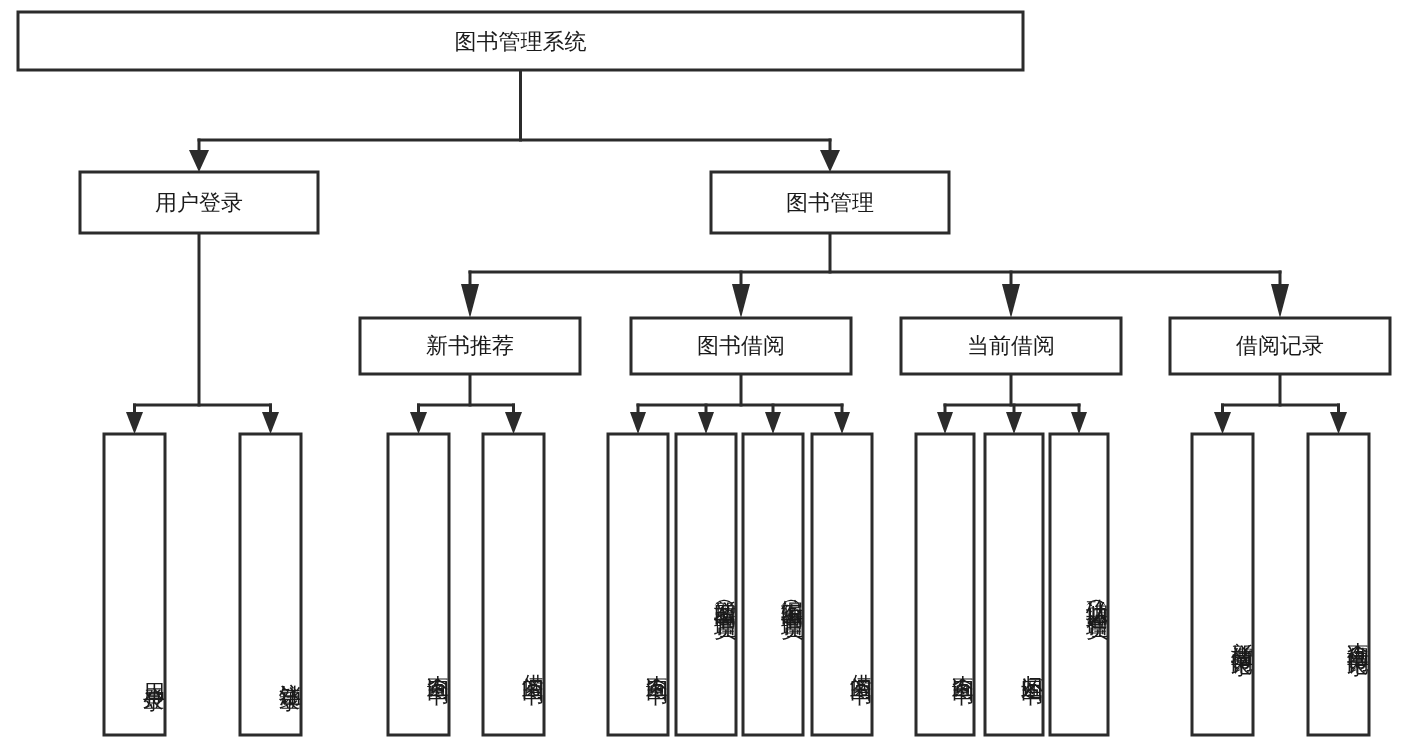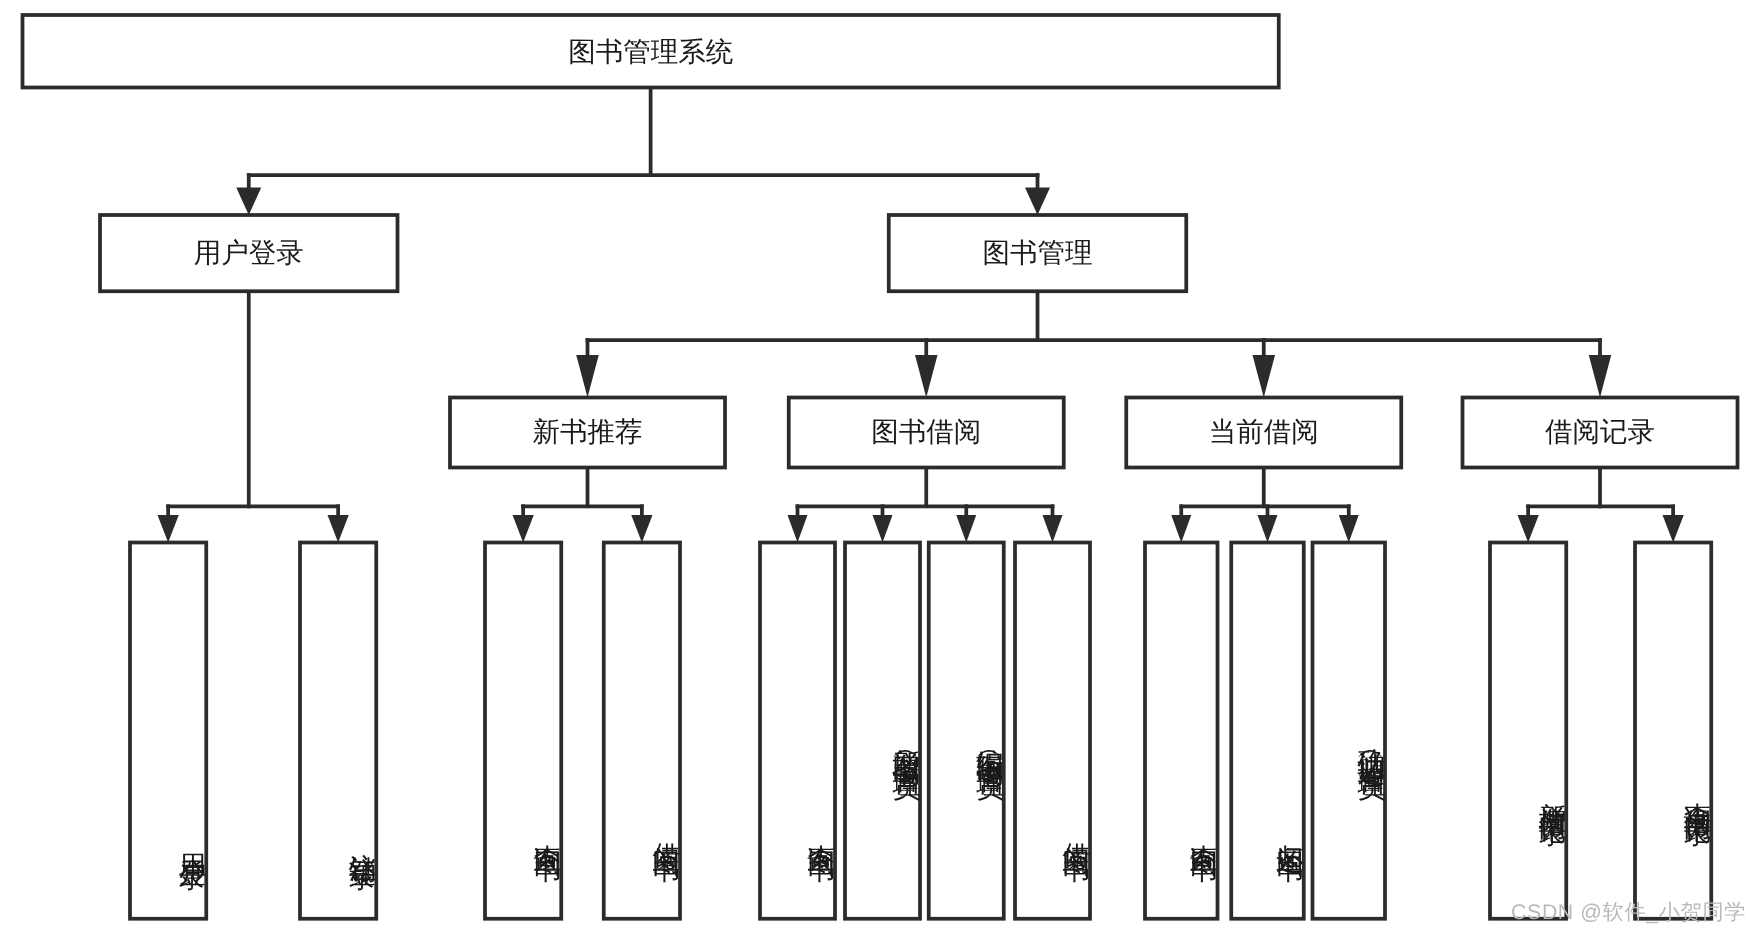--- a/index.html
+++ b/index.html
@@ -198,14 +198,13 @@
   <div class="vlabel" style="left:608px; top:434px; width:60px; height:301px; padding-top:78px;">查询图书</div>
   <div class="vlabel" style="left:676px; top:434px; width:60px; height:301px; padding-top:10px;">新增图书（管理员）</div>
   <div class="vlabel" style="left:743px; top:434px; width:60px; height:301px; padding-top:10px;">编辑图书（管理员）</div>
   <div class="vlabel" style="left:812px; top:434px; width:60px; height:301px; padding-top:78px;">借阅图书</div>
   <div class="vlabel" style="left:916px; top:434px; width:58px; height:301px; padding-top:78px;">查询图书</div>
   <div class="vlabel" style="left:985px; top:434px; width:58px; height:301px; padding-top:78px;">归还图书</div>
   <div class="vlabel" style="left:1050px; top:434px; width:58px; height:301px; padding-top:10px;">确认归还（管理员）</div>
   <div class="vlabel" style="left:1192px; top:434px; width:61px; height:301px; padding-top:48px;">新增借阅记录</div>
   <div class="vlabel" style="left:1308px; top:434px; width:61px; height:301px; padding-top:48px;">查询借阅记录</div>
 
-  <div class="watermark">CSDN @软件_小贺同学</div>
 </div>
 
 </body></html>

